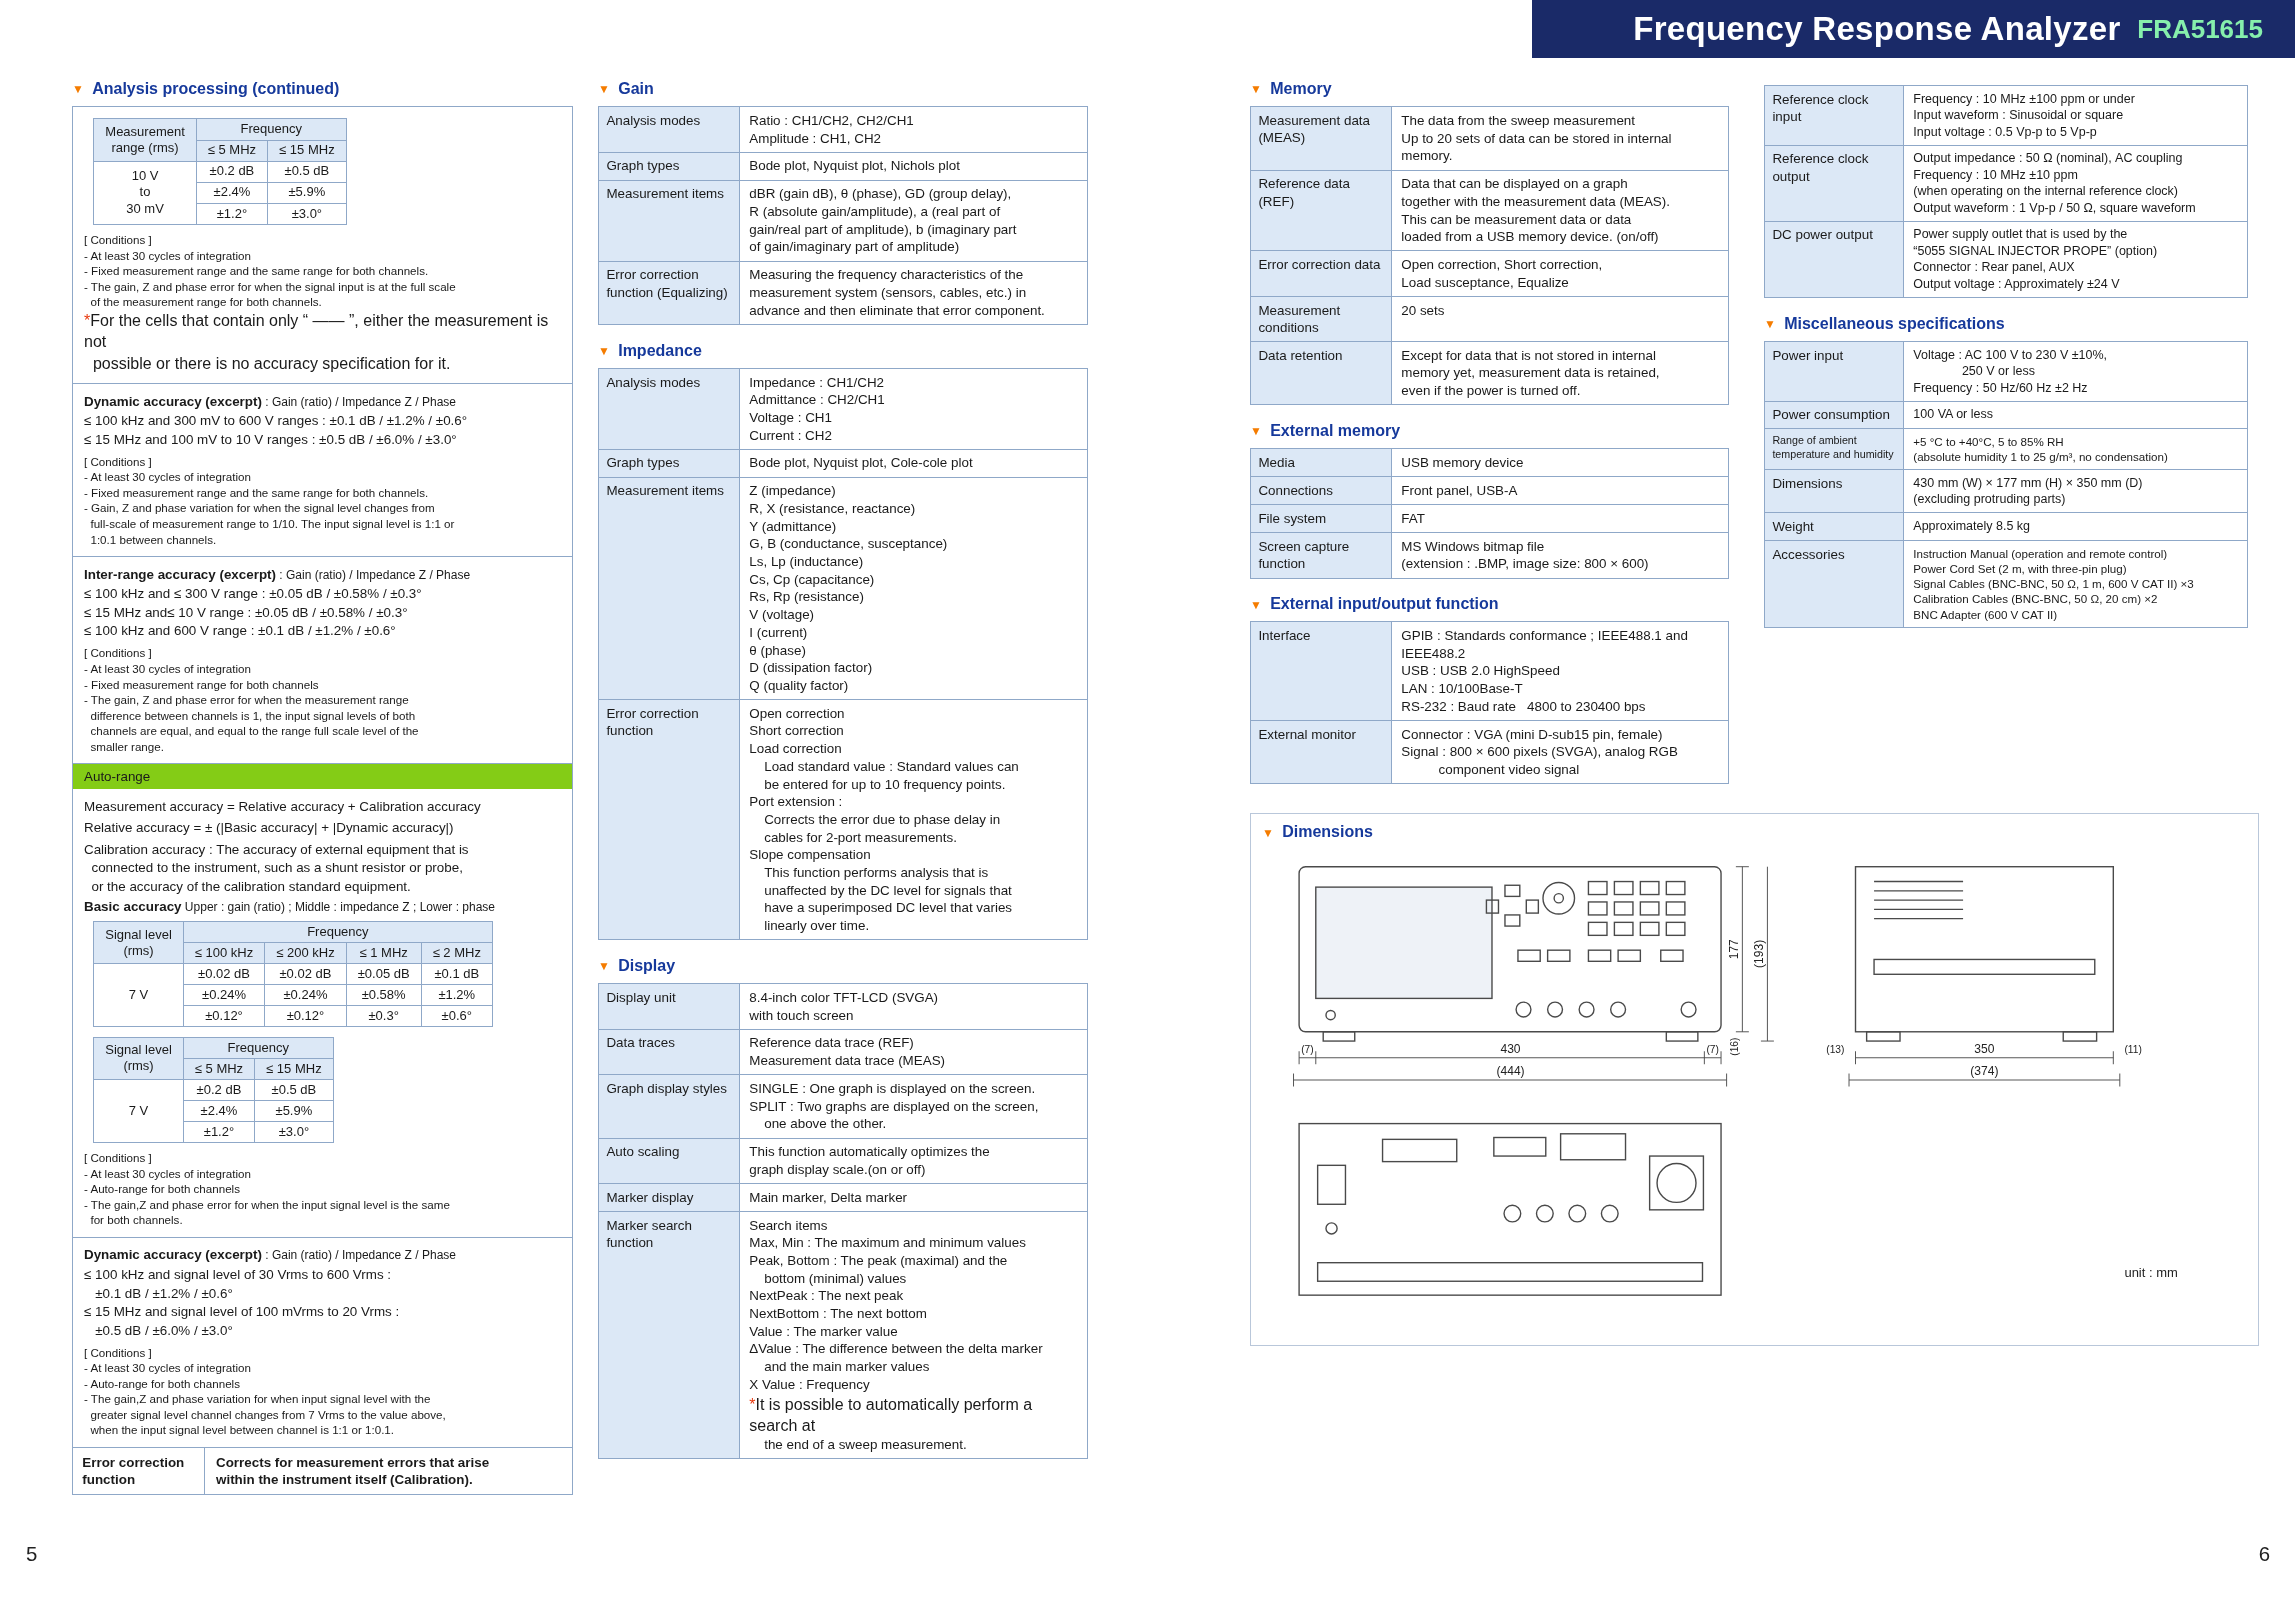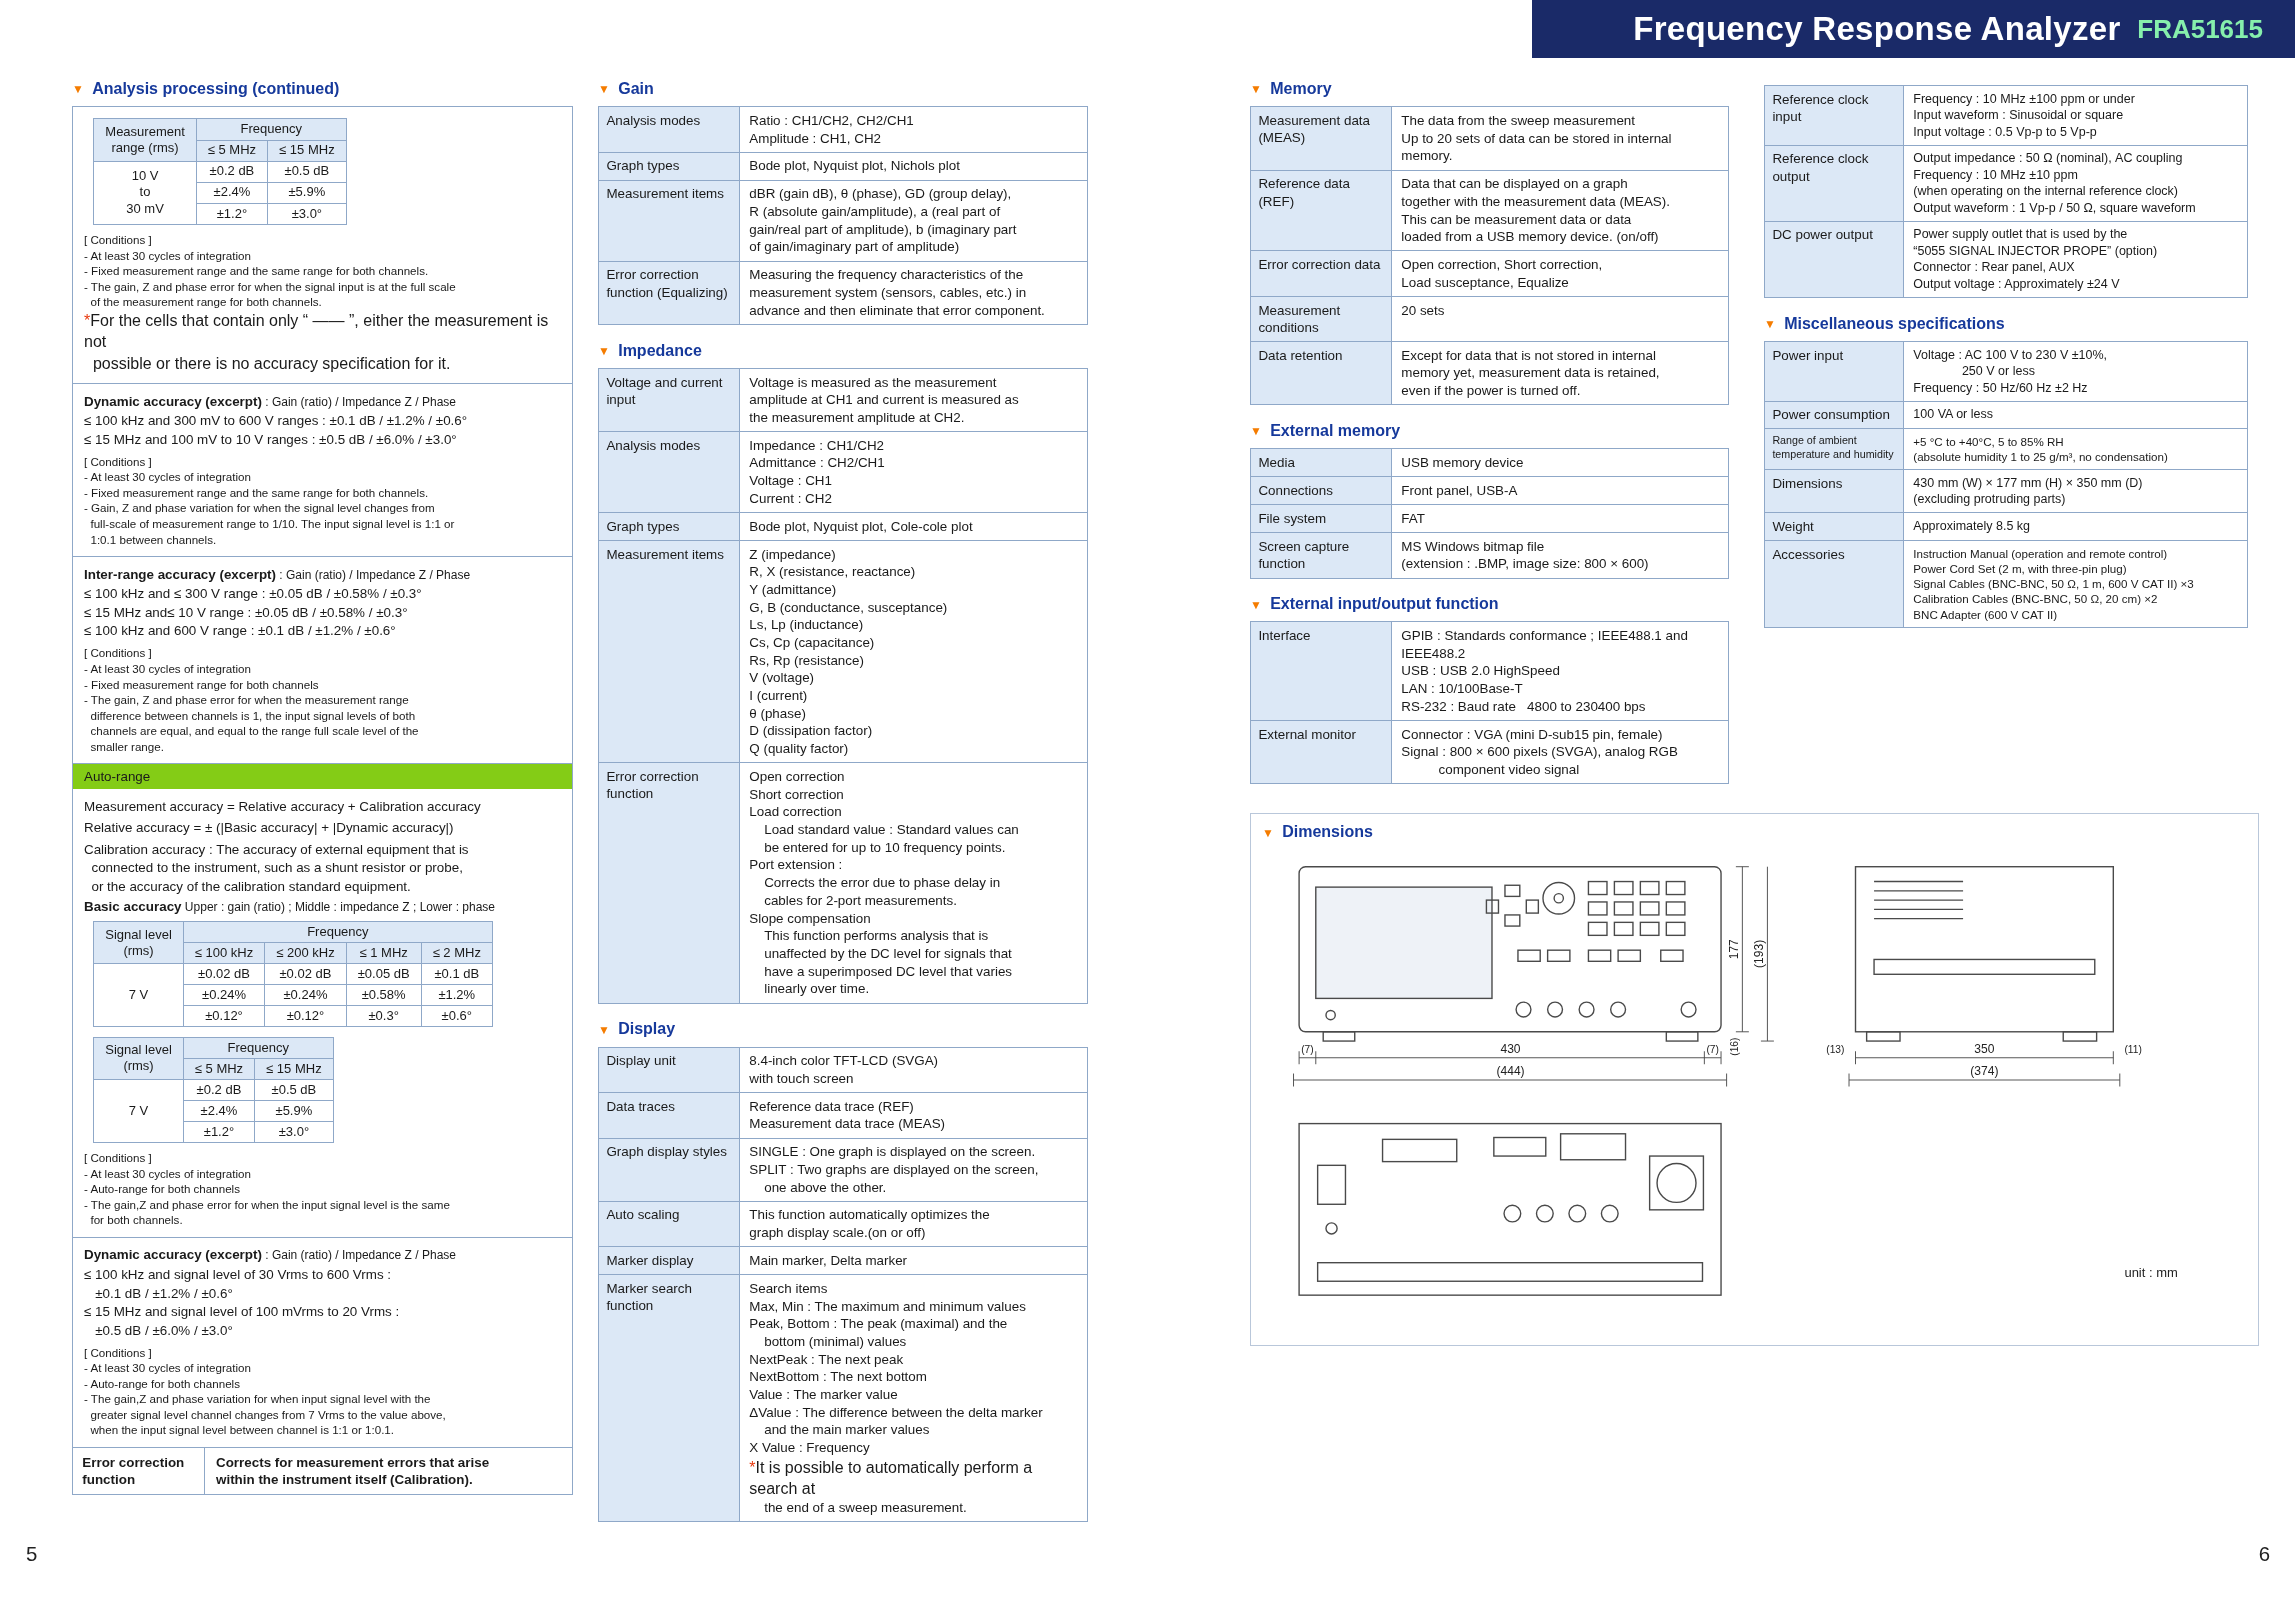--- a/index.html
+++ b/index.html
@@ -320,28 +320,20 @@
             <div class="line">advance and then eliminate that error component.</div>
           </div>
         </div>
       </div>
 
     <div class="sec-head sect-gap">
       <span class="tri">▼</span>
       <span>Impedance</span>
     </div>
     <div class="spec-table">
-        <div class="spec-row">
-          <div class="spec-label">Voltage and current input</div>
-          <div class="spec-value">
-            <div class="line">Voltage is measured as the measurement</div>
-            <div class="line">amplitude at CH1 and current is measured as</div>
-            <div class="line">the measurement amplitude at CH2.</div>
-          </div>
-        </div>
         <div class="spec-row">
           <div class="spec-label">Analysis modes</div>
           <div class="spec-value">
             <div class="line">Impedance : CH1/CH2</div>
             <div class="line">Admittance : CH2/CH1</div>
             <div class="line">Voltage : CH1</div>
             <div class="line">Current : CH2</div>
           </div>
         </div>
         <div class="spec-row">

